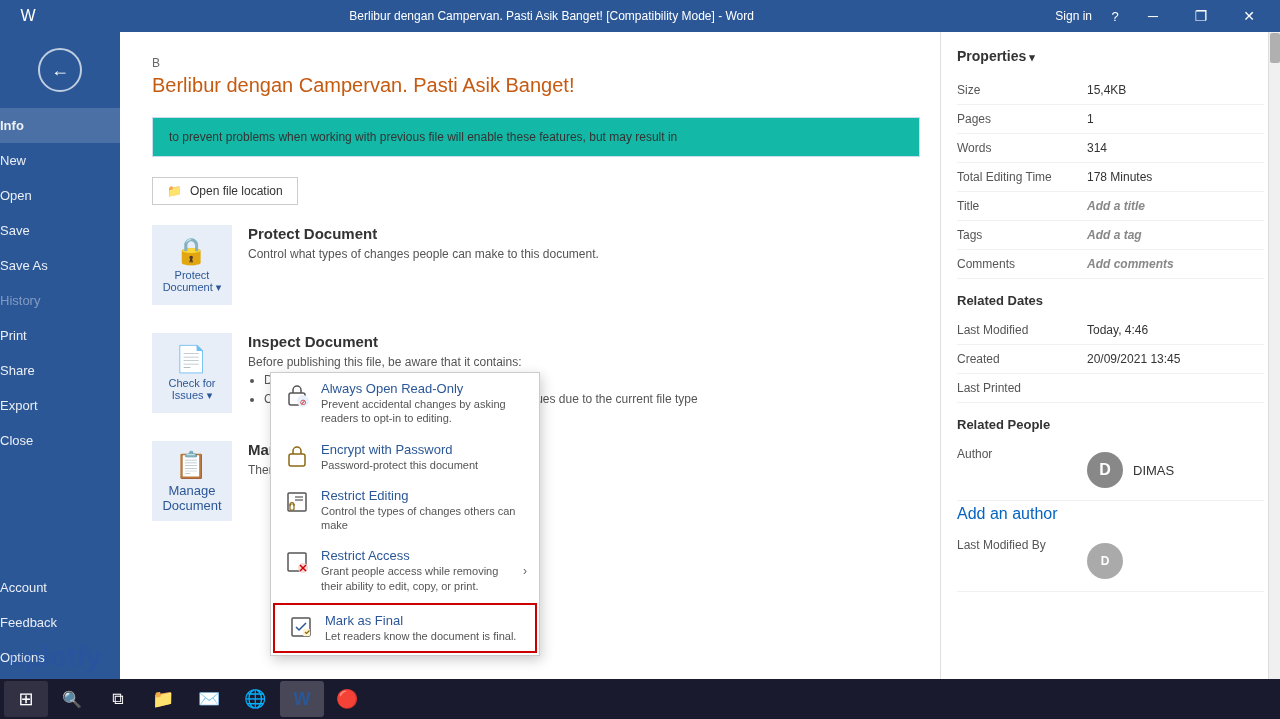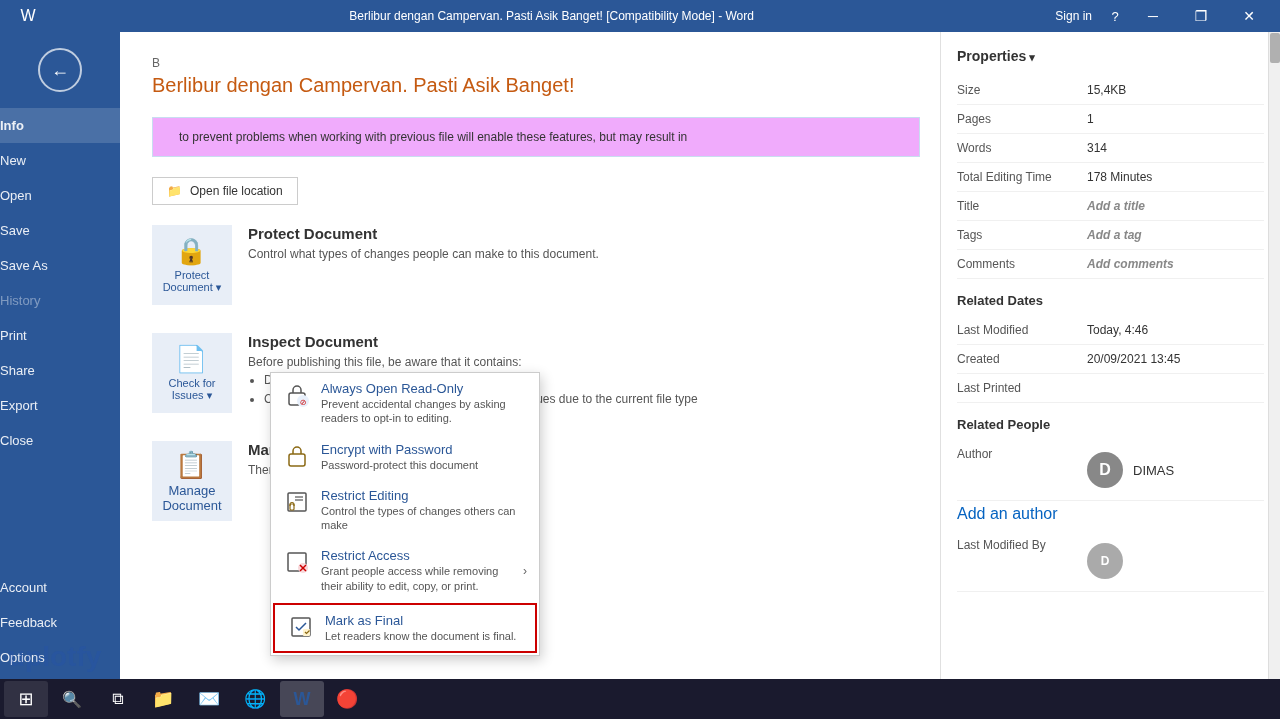--- a/index.html
+++ b/index.html
@@ -81,23 +81,23 @@
 
     
     .doc-title-section {
       margin-bottom: 20px;
     }
     .doc-title-label { font-size: 13px; color: #666; margin-bottom: 4px; }
     .doc-title-text { font-size: 22px; color: #c55a11; font-weight: 400; }
 
     
     .compat-banner {
-      background: #f0abfc;
+      background: #14b8a6;
       border: 1px solid #c8ddf0;
-      padding: 10px 26px;
+      padding: 10px 16px;
       font-size: 12px;
       color: #333;
       margin-bottom: 20px;
       line-height: 1.5;
     }
 
     .open-file-btn {
       display: inline-flex;
       align-items: center;
       gap: 8px;

